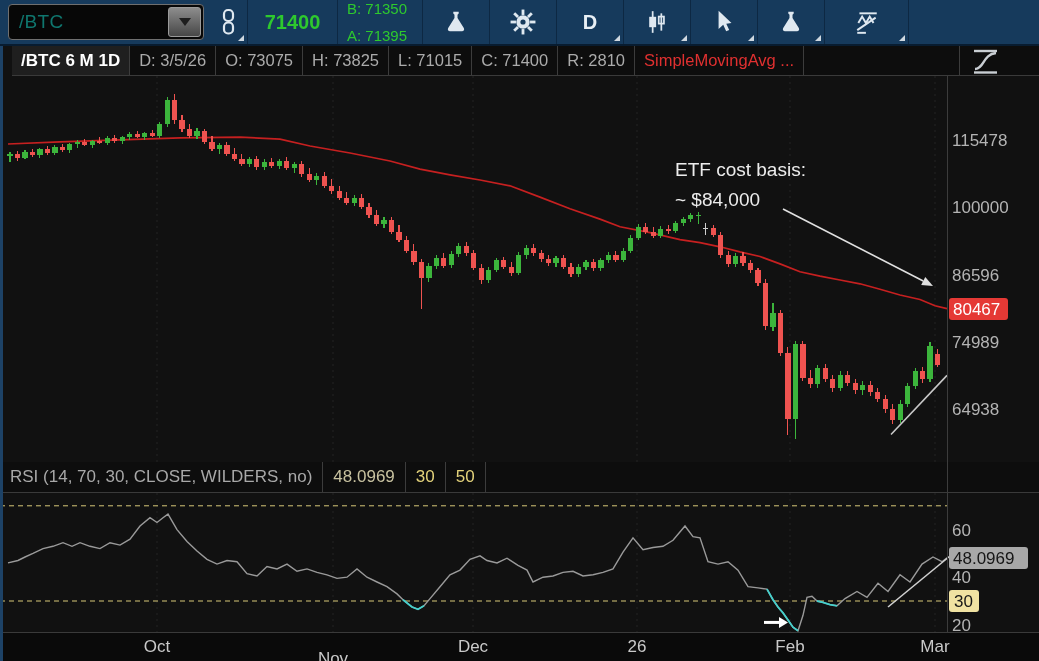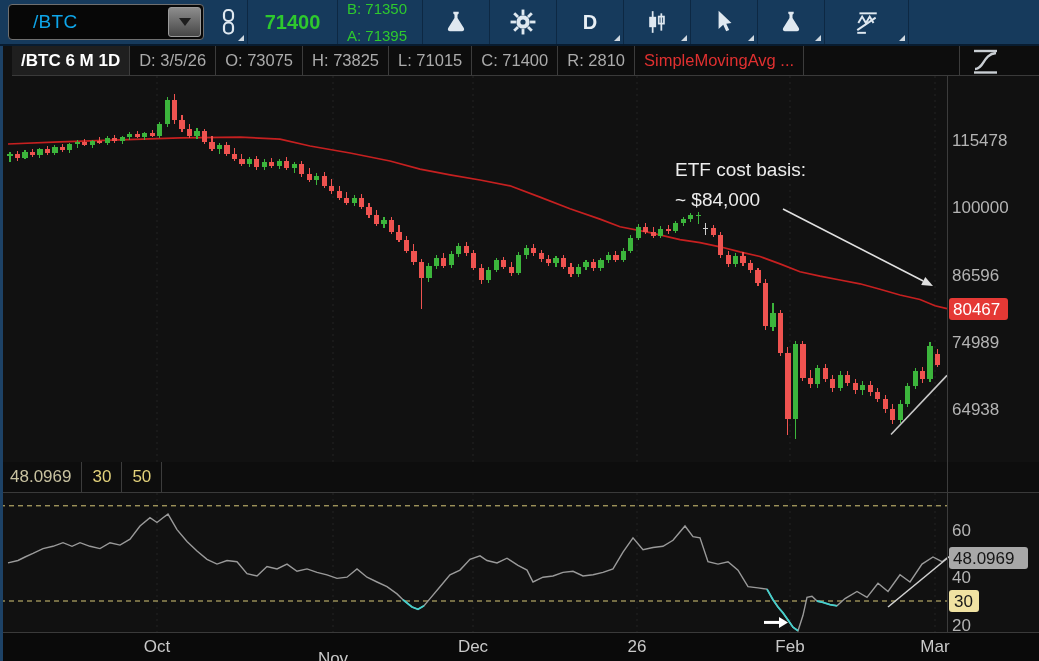--- a/index.html
+++ b/index.html
@@ -8,21 +8,21 @@
 
   
   .toolbar { position:absolute; top:0; left:0; width:1039px; height:46px;
     background:#163a5c; display:flex; align-items:stretch;
     border-bottom:2px solid #081c30; }
   .tcell { position:relative; display:flex; align-items:center; justify-content:center;
     border-right:1px solid #0d2843; }
   .symbol-wrap { width:208px; border-right:none; justify-content:flex-start; padding-left:8px; }
   .symbol-box { width:196px; height:36px; background:#070707; border:1px solid #6f6f6f;
     border-radius:4px; display:flex; align-items:center; }
-  .symbol-text { flex:1; color:#0ea5e9; font-size:19px; padding-left:24px; letter-spacing:.3px; }
+  .symbol-text { flex:1; color:#0f766e; font-size:19px; padding-left:10px; letter-spacing:.3px; }
   .symbol-dd { width:33px; height:30px; margin-right:2px; border:1px solid #9a9a9a;
     border-radius:3px; background:linear-gradient(#8d8d8d,#474747);
     display:flex; align-items:center; justify-content:center; }
   .dd-tri { width:0; height:0; border-left:6px solid transparent;
     border-right:6px solid transparent; border-top:8px solid #1e1e1e; }
   .link-cell { width:40px; }
   .price-cell { width:90px; color:#2ec92e; font-size:20px; font-weight:bold; }
   .chg-cell { width:100px; flex-direction:column; align-items:flex-start;
     justify-content:center; padding-left:9px; color:#e06262; font-size:15px; line-height:19px; }
   .ba-cell { width:85px; flex-direction:column; align-items:flex-start;
@@ -449,20 +449,21 @@
         <text x="952" y="204.6" fill="#b4b4b4" font-size="17">86596</text>
         <text x="952" y="271.8" fill="#b4b4b4" font-size="17">74989</text>
         <text x="952" y="339.1" fill="#b4b4b4" font-size="17">64938</text>
         <rect x="949" y="221.9" width="59" height="22" rx="3" fill="#e53935"></rect>
         <text x="953" y="238.9" fill="#fff" font-size="17">80467</text>
         <line x1="947" y1="0" x2="947" y2="386" stroke="#3c3c3c" shape-rendering="crispEdges"></line>
       </svg>
   </div>
 
   <div class="rsi-hdr">
+    <div class="rcell">RSI (14, 70, 30, CLOSE, WILDERS, no)</div>
     <div class="rcell val">48.0969</div>
     <div class="rcell band">30</div>
     <div class="rcell band">50</div>
     <div class="rsi-fill"></div>
     <div class="rsi-right"></div>
   </div>
 
   <div class="rsi-plot">
     <svg id="rsi-svg" width="1039" height="139">
         <line x1="157" y1="0" x2="157" y2="139" stroke="#242424" stroke-dasharray="2 4"></line>

